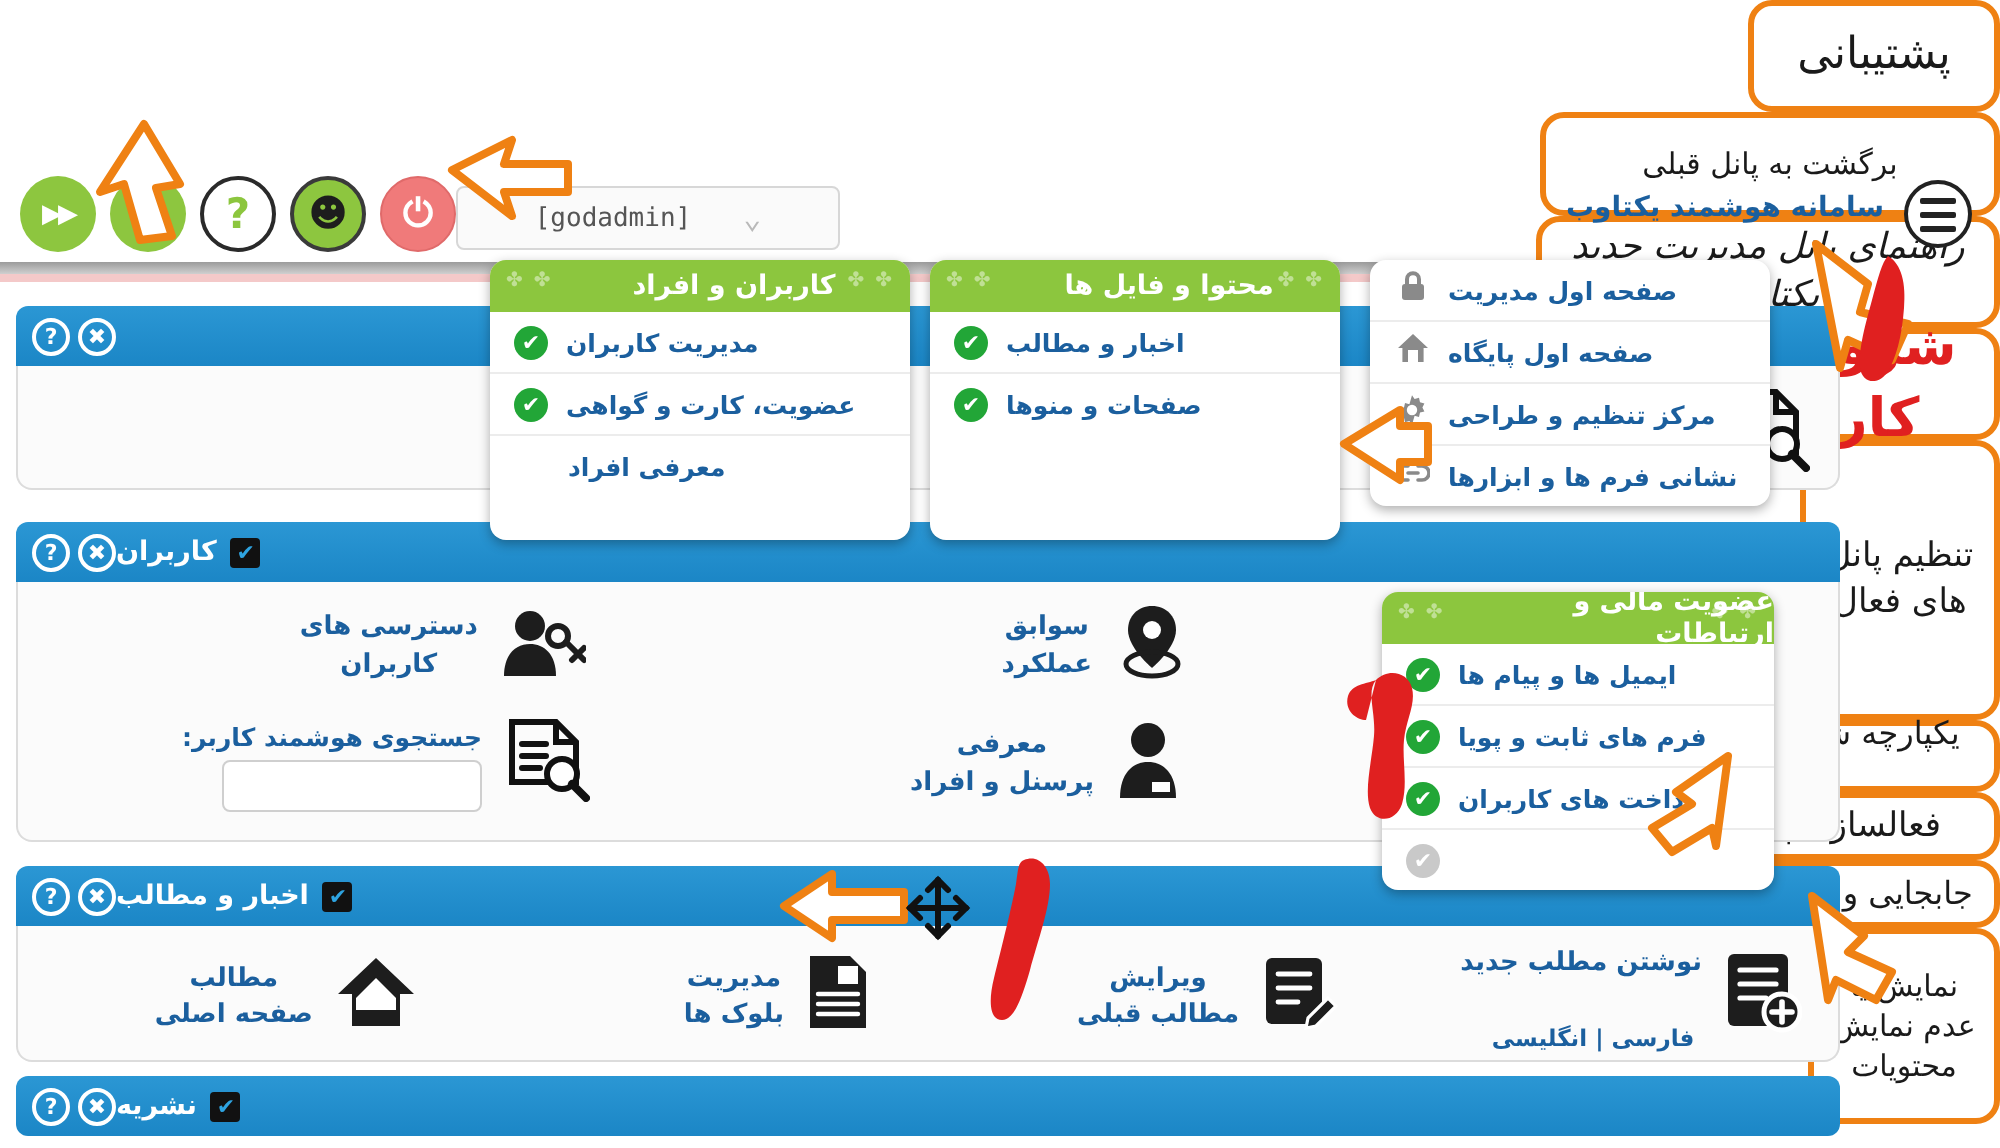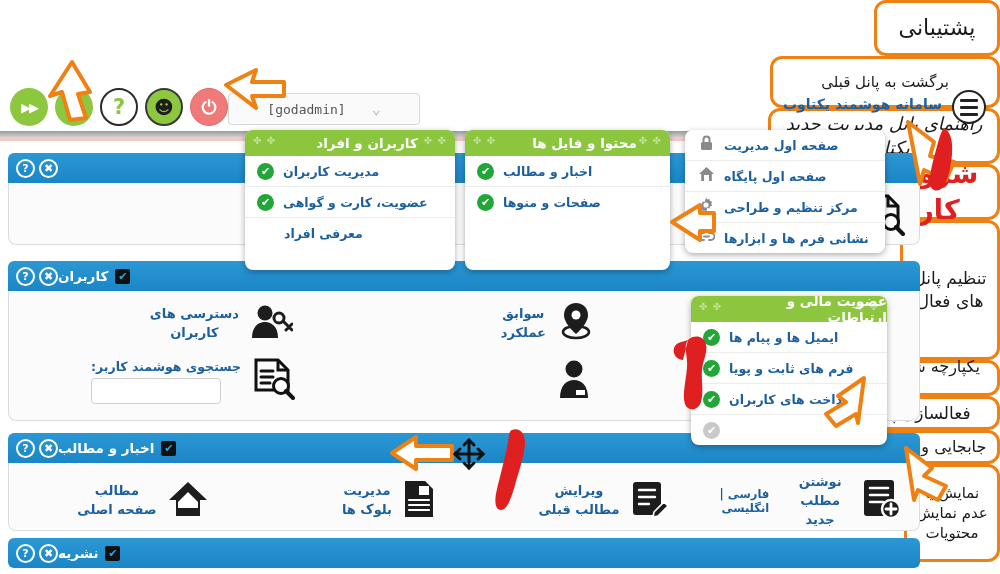--- a/index.html
+++ b/index.html
@@ -114,21 +114,21 @@
 
   .tiles{display:flex;flex-direction:row;flex-wrap:wrap;}
   .tile{
     display:flex;align-items:center;justify-content:flex-start;gap:10px;
     box-sizing:border-box;padding:6px 14px;
   }
   .tile .lbl{
     color:#1b5f9e;font-weight:bold;font-size:13px;line-height:1.45;text-align:center;
   }
   .tile .glyph{font-size:34px;line-height:1;color:#1d1d1d;flex:0 0 auto;}
-  .inline-field{display:flex;flex-direction:column;align-items:flex-end;gap:4px;}
+  .inline-field{display:flex;flex-direction:column;gap:4px;}
   .inline-field .cap{color:#1b5f9e;font-size:12.5px;font-weight:bold;}
   .inline-field input{
     width:130px;height:26px;border:1px solid #cfcfcf;border-radius:4px;
     background:#fff;box-sizing:border-box;padding:0 7px;
     font-family:"DejaVu Sans","Liberation Sans",sans-serif;font-size:13px;color:#333;
     direction:ltr;text-align:left;
   }
   .sublink{color:#1b5f9e;font-size:11.5px;font-weight:bold;margin-left:12px;}
 
   
@@ -269,20 +269,21 @@
         </div>
 
         <div class="tile" style="width:33.3%;justify-content:flex-start;padding-right:25px;">
           <span class="glyph">
             <svg width="34" height="40" viewBox="0 0 34 40" aria-hidden="true">
               <circle cx="17" cy="10" r="8.5" fill="#1d1d1d"></circle>
               <path d="M3 39 c0-12 6-18 14-18 s14 6 14 18z" fill="#1d1d1d"></path>
               <rect x="19" y="31" width="9" height="5" fill="#fff"></rect>
             </svg>
           </span>
+          <span class="lbl">معرفی<br>پرسنل و افراد</span>
         </div>
 
         <div class="tile" style="width:33.3%;justify-content:flex-start;padding-right:18px;">
           <span class="glyph">
             <svg width="44" height="42" viewBox="0 0 44 42" aria-hidden="true">
               <path d="M5 2 h22 l10 10 v20 h-32 z" fill="none" stroke="#111" stroke-width="3"></path>
               <path d="M27 2 v10 h10" fill="none" stroke="#111" stroke-width="3"></path>
               <g stroke="#111" stroke-width="3" stroke-linecap="round">
                 <line x1="10" y1="13" x2="22" y2="13"></line>
                 <line x1="10" y1="19" x2="22" y2="19"></line>
@@ -322,21 +323,21 @@
               <rect x="3" y="2" width="30" height="36" rx="3" fill="#1d1d1d"></rect>
               <g stroke="#fff" stroke-width="2.6" stroke-linecap="round">
                 <line x1="9" y1="10" x2="27" y2="10"></line>
                 <line x1="9" y1="17" x2="27" y2="17"></line>
                 <line x1="9" y1="24" x2="22" y2="24"></line>
               </g>
               <circle cx="30" cy="31" r="9" fill="#1d1d1d" stroke="#fff" stroke-width="2.5"></circle>
               <path d="M30 26 v10 M25 31 h10" stroke="#fff" stroke-width="2.8" stroke-linecap="round"></path>
             </svg>
           </span>
-          <span style="display:flex;flex-direction:row;align-items:center;gap:20px;">
+          <span style="display:flex;flex-direction:column;align-items:center;gap:20px;">
             <span class="lbl">نوشتن مطلب جدید</span>
             <span class="sublink">فارسی | انگلیسی</span>
           </span>
         </div>
 
         <div class="tile" style="width:25%;justify-content:flex-start;padding-right:22px;padding-top:10px;">
           <span class="glyph">
             <svg width="40" height="40" viewBox="0 0 40 40" aria-hidden="true">
               <rect x="3" y="3" width="28" height="33" rx="3" fill="#1d1d1d"></rect>
               <g stroke="#fff" stroke-width="2.4" stroke-linecap="round">

